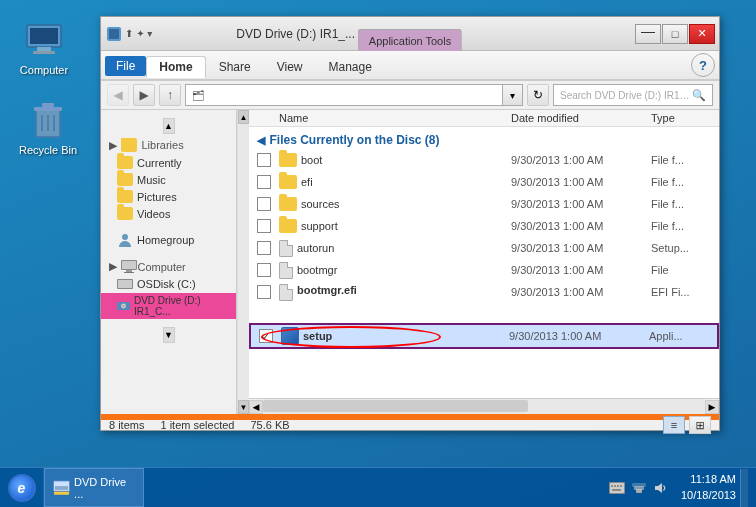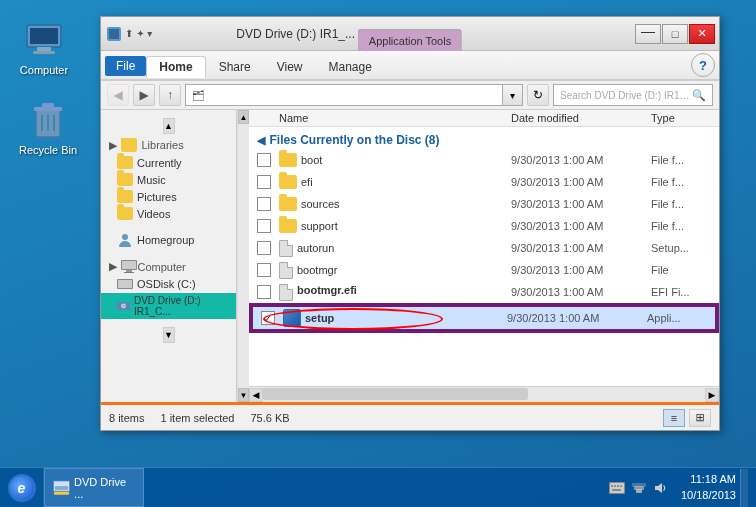--- a/index.html
+++ b/index.html
@@ -376,21 +376,22 @@
     .file-row {
       display: flex;
       align-items: center;
       padding: 2px 8px;
       font-size: 11px;
       cursor: pointer;
       min-height: 22px;
     }
     .file-row.selected {
       background: #cce0ff;
-      border: 4px solid #701a75;
+      border: 2px solid #701a75;
+      margin-top: 20px;
     }
     .file-checkbox {
       width: 14px;
       height: 14px;
       border: 1px solid #888;
       background: white;
       display: flex;
       align-items: center;
       justify-content: center;
       margin-right: 4px;
@@ -451,23 +452,23 @@
     .icon-setup {
       width: 18px;
       height: 18px;
       background: linear-gradient(135deg, #4488cc, #2255aa);
       border-radius: 2px;
       border: 1px solid #3366bb;
     }
 
     
     .status-bar {
-      height: 28px;
+      height: 16px;
       background: #f0f0f0;
-      border-top: 3px solid #f97316;
+      border-top: 6px solid #f97316;
       display: flex;
       align-items: center;
       padding: 0 8px;
       gap: 12px;
       font-size: 11px;
       color: #333;
       justify-content: space-between;
     }
     .status-left { display: flex; gap: 16px; }
     .status-right { display: flex; gap: 4px; }
@@ -660,21 +661,21 @@
               </svg>
             <span>Computer</span>
           </div>
           <div class="sidebar-item">
             <svg width="16" height="14" viewBox="0 0 16 14">
                 <rect x="0" y="2" width="16" height="10" rx="1" fill="#888"></rect>
                 <rect x="1" y="3" width="14" height="8" fill="#ccc"></rect>
               </svg>
             <span>OSDisk (C:)</span>
           </div>
-          <div class="sidebar-item" style="background:#14b8a6;">
+          <div class="sidebar-item" style="background:#ec4899;">
             <svg width="16" height="14" viewBox="0 0 16 14">
                 <rect x="0" y="2" width="16" height="10" rx="1" fill="#5588bb"></rect>
                 <circle cx="8" cy="7" r="3" fill="#ccc"></circle>
                 <circle cx="8" cy="7" r="1" fill="#888"></circle>
               </svg>
             <span style="font-size:10px;">DVD Drive (D:) IR1_C...</span>
           </div>
         </div>
 
         <div style="display:flex;justify-content:center;margin-top:2px;">

